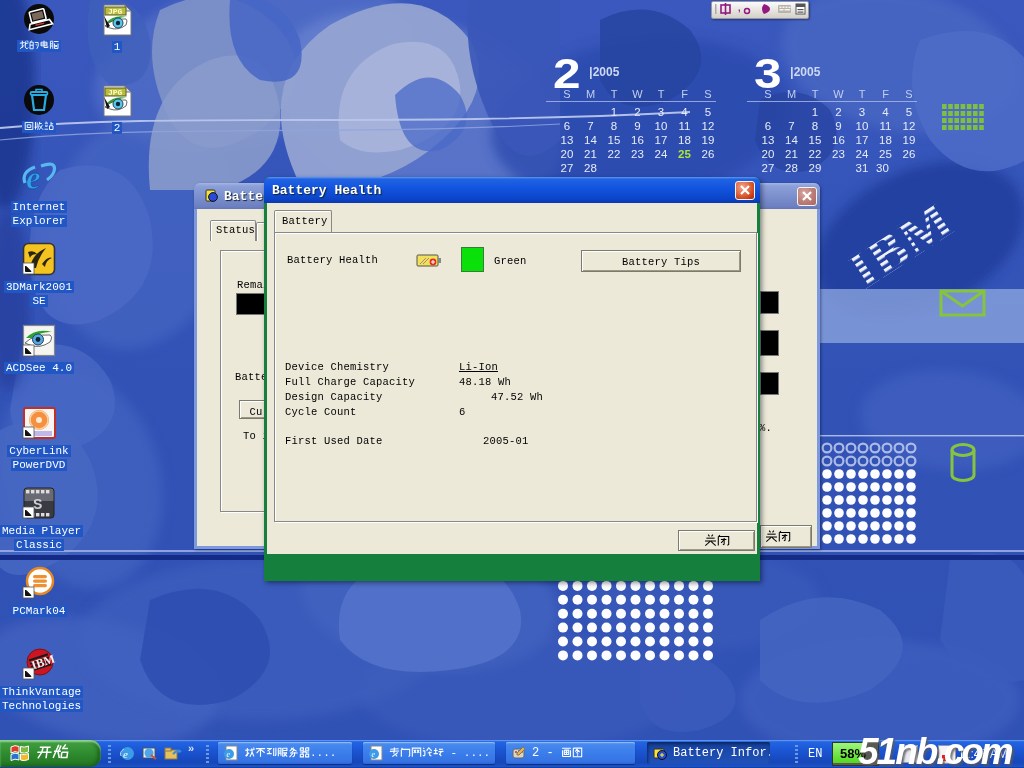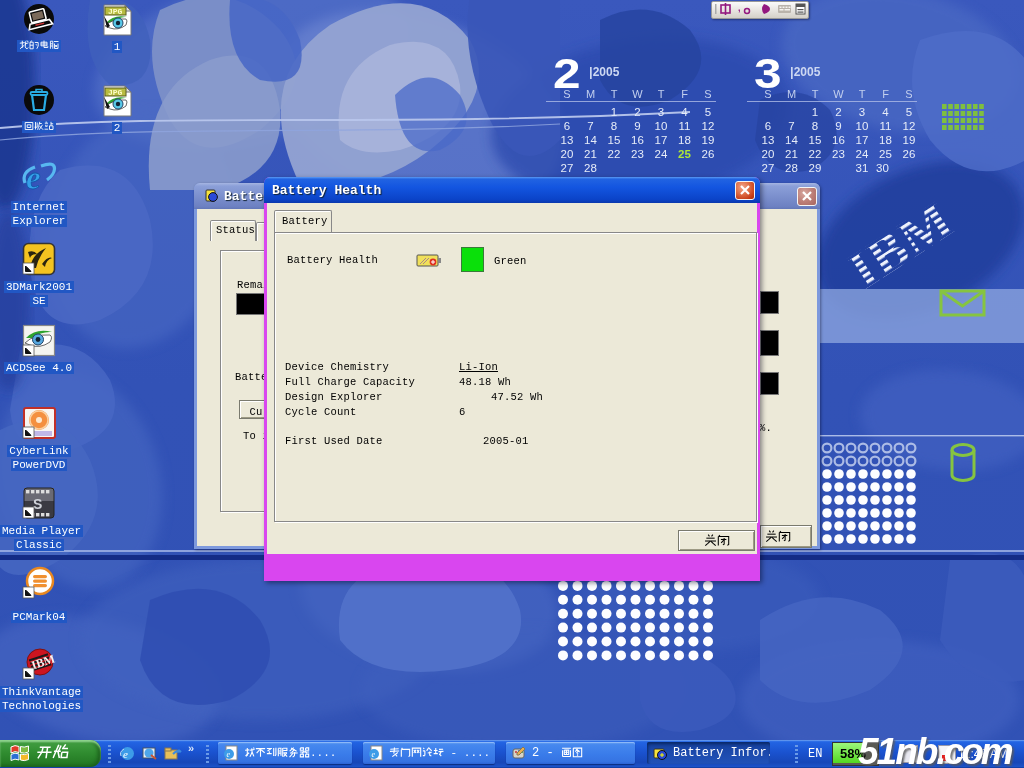--- a/index.html
+++ b/index.html
@@ -517,21 +517,21 @@
         <svg class="ic" width="35" height="34" viewBox="0 0 35 34">
           <circle cx="18" cy="15" r="13" fill="#fff" stroke="#e88820" stroke-width="2.5"></circle>
           <g fill="#f09030">
             <rect x="11" y="9" width="14" height="3.2" rx="1.6"></rect>
             <rect x="11" y="13.5" width="14" height="3.2" rx="1.6"></rect>
             <rect x="11" y="18" width="14" height="3.2" rx="1.6"></rect>
           </g>
           <rect x="1" y="21" width="11" height="11" fill="#fff" stroke="#555" stroke-width="0.8"></rect>
           <path d="M3.5 29.5 L3.5 24 L9 29.5 Z M4 24.5 L8.5 29" fill="#111" stroke="#111"></path>
         </svg>
-        <div style="margin-top:9px;line-height:12px;"><span class="lbl">PCMark04</span></div>
+        <div style="margin-top:3px;line-height:12px;"><span class="lbl">PCMark04</span></div>
       </div>
       <div class="dico" style="left:0px;top:647px;">
         <svg class="ic" width="34" height="34" viewBox="0 0 34 34">
           <circle cx="18" cy="15" r="13" fill="#cc1520" stroke="#801010" stroke-width="1"></circle>
           <g transform="rotate(-18 18 15)" fill="#1a1a1a">
             <rect x="8" y="9" width="20" height="2.1"></rect>
             <rect x="8" y="12.5" width="20" height="2.1"></rect>
             <rect x="8" y="16" width="20" height="2.1"></rect>
             <rect x="8" y="19.5" width="20" height="2.1"></rect>
           </g>
@@ -582,21 +582,21 @@
             <polyline points="15,8 22,16 " fill="none" stroke="#000" stroke-width="8"></polyline>
             <polyline points="10,20 10,88 " fill="none" stroke="#000" stroke-width="8"></polyline>
             <polyline points="10,20 90,20 90,80 80,88 " fill="none" stroke="#000" stroke-width="8"></polyline>
             <polyline points="30,42 72,42 " fill="none" stroke="#000" stroke-width="8"></polyline>
             <polyline points="55,30 55,78 45,84 " fill="none" stroke="#000" stroke-width="8"></polyline>
             <polyline points="52,48 32,68 " fill="none" stroke="#000" stroke-width="8"></polyline>
           </svg></div>
       </div>
   </div>
 
-  <div class="win" id="fgwin" style="left:264px;top:177px;width:496px;height:404px;background:#d946ef;border-radius:6px 6px 0 0;box-shadow:2px 2px 5px rgba(0,0,20,.45);">
+  <div class="win" id="fgwin" style="left:264px;top:177px;width:496px;height:404px;background:#15803d;border-radius:6px 6px 0 0;box-shadow:2px 2px 5px rgba(0,0,20,.45);">
     <div class="titlebar tactive"></div>
     <div class="xbtn xact" style="right:5px;"><svg width="18" height="17" viewBox="0 0 18 17">
           <path d="M5 4 L13 12 M13 4 L5 12" stroke="#fff" stroke-width="2.2"></path>
         </svg></div>
     <div class="wtitle" style="left:8px;">Battery Health</div>
     <div class="client" style="left:3px;top:26px;width:490px;height:351px;"></div>
     <div id="fgc" style="position: absolute; left: 3px; top: 26px; width: 490px; height: 351px;">
         <div class="tab" style="left:7px;top:7px;width:56px;height:22px;">
           <span class="mtext" style="position:absolute;left:7px;top:4px;">Battery</span>
         </div>
@@ -604,25 +604,26 @@
         <span class="mtext abs" style="left:20px;top:51px;">Battery Health</span>
         <svg class="abs" style="left:149px;top:50px" width="26" height="15" viewBox="0 0 26 15">
           <rect x="1" y="2" width="21" height="11" rx="1" fill="#f0e05a" stroke="#555"></rect>
           <rect x="22" y="5" width="3" height="5" fill="#888"></rect>
           <path d="M4 11 L10 5 M7 11 L13 5" stroke="#a88" stroke-width="1"></path>
           <circle cx="17" cy="9" r="3.4" fill="#e03020"></circle>
           <path d="M15 9 L19 9 M17 7 L17 11" stroke="#fff" stroke-width="1"></path>
         </svg>
         <div class="abs" style="left:194px;top:44px;width:21px;height:23px;background:#0ae00a;border:1px solid #3a7a3a;"></div>
         <span class="mtext abs" style="left:227px;top:52px;">Green</span>
+        <div class="btn" style="left:314px;top:47px;width:158px;height:20px;"><span class="mtext" style="line-height:19px;">Battery Tips</span></div>
         <span class="mtext abs" style="left:18px;top:158px;">Device Chemistry</span>
         <span class="mtext abs" style="left:192px;top:158px;text-decoration:underline;">Li-Ion</span>
         <span class="mtext abs" style="left:18px;top:173px;">Full Charge Capacity</span>
         <span class="mtext abs" style="left:192px;top:173px;">48.18 Wh</span>
-        <span class="mtext abs" style="left:18px;top:188px;">Design Explorer</span>
+        <span class="mtext abs" style="left:18px;top:188px;">Design Capacity</span>
         <span class="mtext abs" style="left:192px;top:188px;margin-left:32px;">47.52 Wh</span>
         <span class="mtext abs" style="left:18px;top:203px;">Cycle Count</span>
         <span class="mtext abs" style="left:192px;top:203px;">6</span>
         <span class="mtext abs" style="left:18px;top:232px;">First Used Date</span>
         <span class="mtext abs" style="left:192px;top:232px;margin-left:24px;">2005-01</span>
         <div class="btn" style="left:411px;top:327px;width:75px;height:19px;line-height:17px;"><svg width="13" height="13" viewBox="0 0 100 100" style="vertical-align:-1.8200000000000003px">
             <polyline points="32,5 42,18 " fill="none" stroke="#000" stroke-width="8"></polyline>
             <polyline points="68,5 58,18 " fill="none" stroke="#000" stroke-width="8"></polyline>
             <polyline points="18,32 82,32 " fill="none" stroke="#000" stroke-width="8"></polyline>
             <polyline points="8,54 92,54 " fill="none" stroke="#000" stroke-width="8"></polyline>

